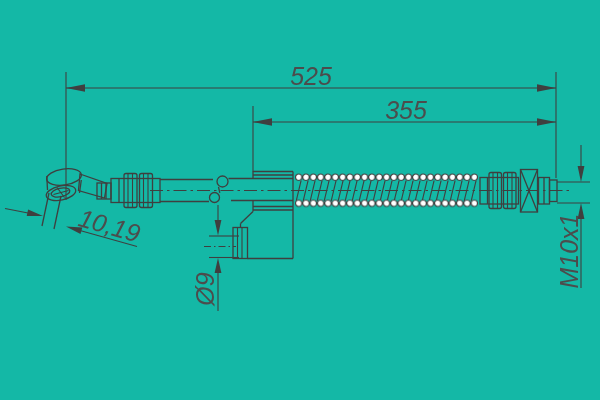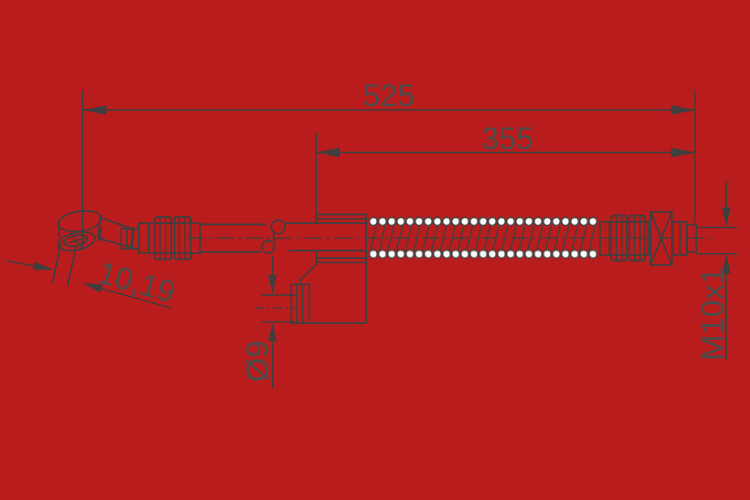--- a/index.html
+++ b/index.html
@@ -1,21 +1,22 @@
 <!DOCTYPE html>
 <html><head>
 <meta charset="utf-8">
 <style>
   html,body { margin:0; padding:0; background:#ffffff; }
   .stage {
     position: relative;
     width: 600px; height: 400px;
-    background: #b91c1c;
+    background: #14b8a6;
     overflow: hidden;
     font-family: "Liberation Sans", sans-serif;
+    font-style: italic;
   }
   svg { display:block; }
   .ln   { stroke:#3f3f3f; stroke-width:1.3; fill:none; }
   .thin { stroke:#3f3f3f; stroke-width:1.1; fill:none; }
   .cl   { stroke:#3f3f3f; stroke-width:1.0; fill:none;
           stroke-dasharray:13 4 2.5 4; }
   .clshort { stroke:#3f3f3f; stroke-width:1.0; fill:none;
           stroke-dasharray:7 3 1.5 3; }
   .arr  { fill:#3f3f3f; stroke:none; }
   .dim-text {

